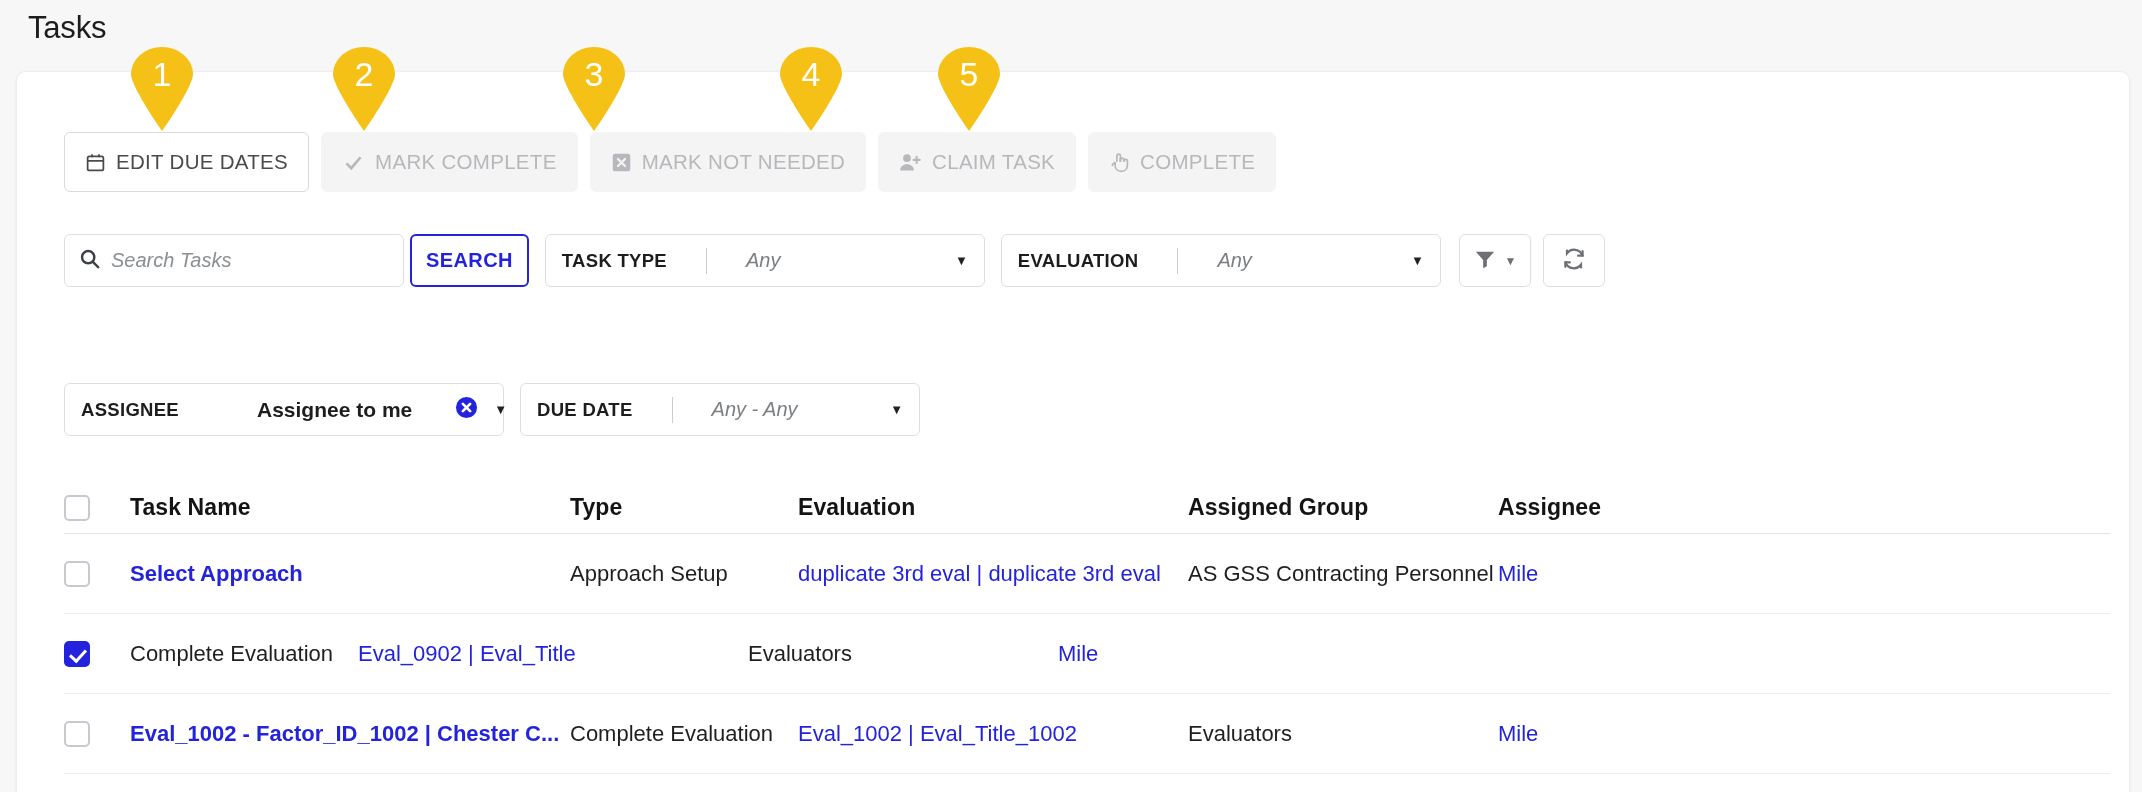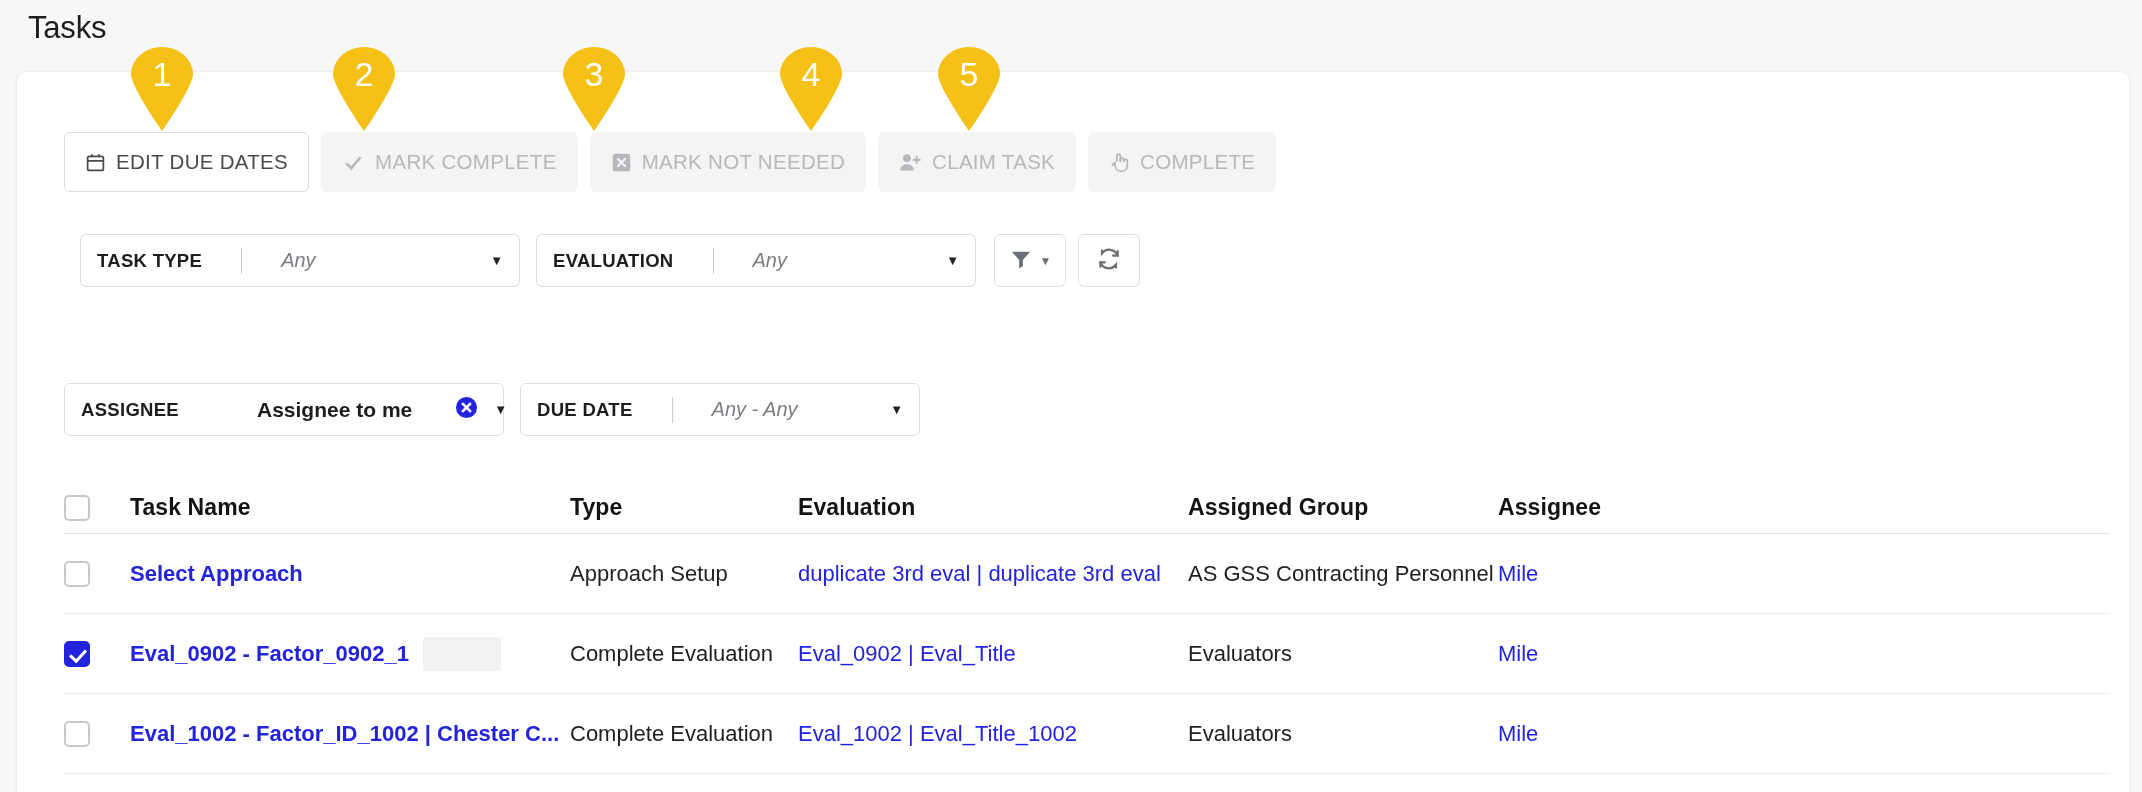--- a/index.html
+++ b/index.html
@@ -340,20 +340,32 @@
           <path d="M13 11V9a2 2 0 0 1 4 0v2"></path>
           <path d="M17 11v-.5a2 2 0 0 1 4 0V15c0 4-2.5 7-7 7s-7-3-7-7v-3l-2.2 1.4a1.8 1.8 0 0 0-.5 2.6"></path>
         </svg>
       </span>
       <span>COMPLETE</span>
     </div>
   </div>
 
   <div class="filter-row1">
 
+    <div class="search-wrap">
+      <div class="search-box">
+        <span>
+          <svg width="21" height="21" viewBox="0 0 24 24" fill="none" stroke="#3c3f43" stroke-width="2.8">
+            <circle cx="10.5" cy="10.5" r="7"></circle>
+            <line x1="15.6" y1="15.6" x2="22" y2="22" stroke-linecap="round"></line>
+          </svg>
+        </span>
+        <input type="text" placeholder="Search Tasks" style="">
+      </div>
+      <div class="search-btn">SEARCH</div>
+    </div>
 
     <div class="sel" style="margin-left:16px; width:440px;">
       <span class="lbl">TASK TYPE</span>
       <span class="divider"></span>
       <span class="val">Any</span>
       <span class="caret">▼</span>
     </div>
 
     <div class="sel" style="margin-left:16px; width:440px;">
       <span class="lbl">EVALUATION</span>
@@ -431,24 +443,20 @@
       <div class="c-type td">Approach Setup</div>
       <div class="c-eval td link">duplicate 3rd eval | duplicate 3rd eval</div>
       <div class="c-group td">AS GSS Contracting Personnel</div>
       <div class="c-assignee td link">Mile</div>
     </div>
 
     <div class="trow">
       <div class="c-check">
         <span class="cbx checked"></span>
       </div>
-      <div class="c-name">
-        <span class="td name">Eval_0902 - Factor_0902_1</span>
-        <span class="redact"></span>
-      </div>
       <div class="c-type td">Complete Evaluation</div>
       <div class="c-eval td link">Eval_0902 | Eval_Title</div>
       <div class="c-group td">Evaluators</div>
       <div class="c-assignee td link">Mile</div>
     </div>
 
     <div class="trow">
       <div class="c-check">
         <span class="cbx"></span>
       </div>

